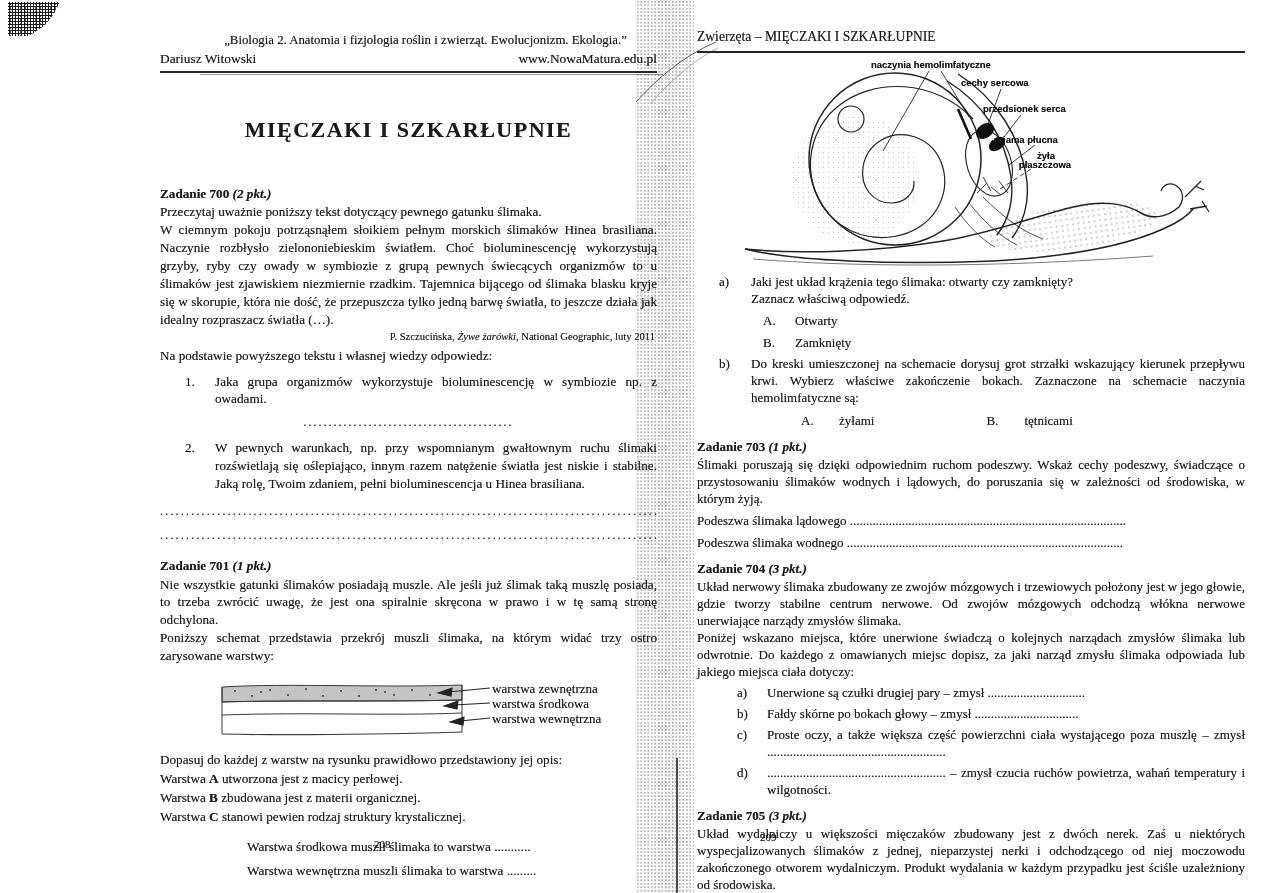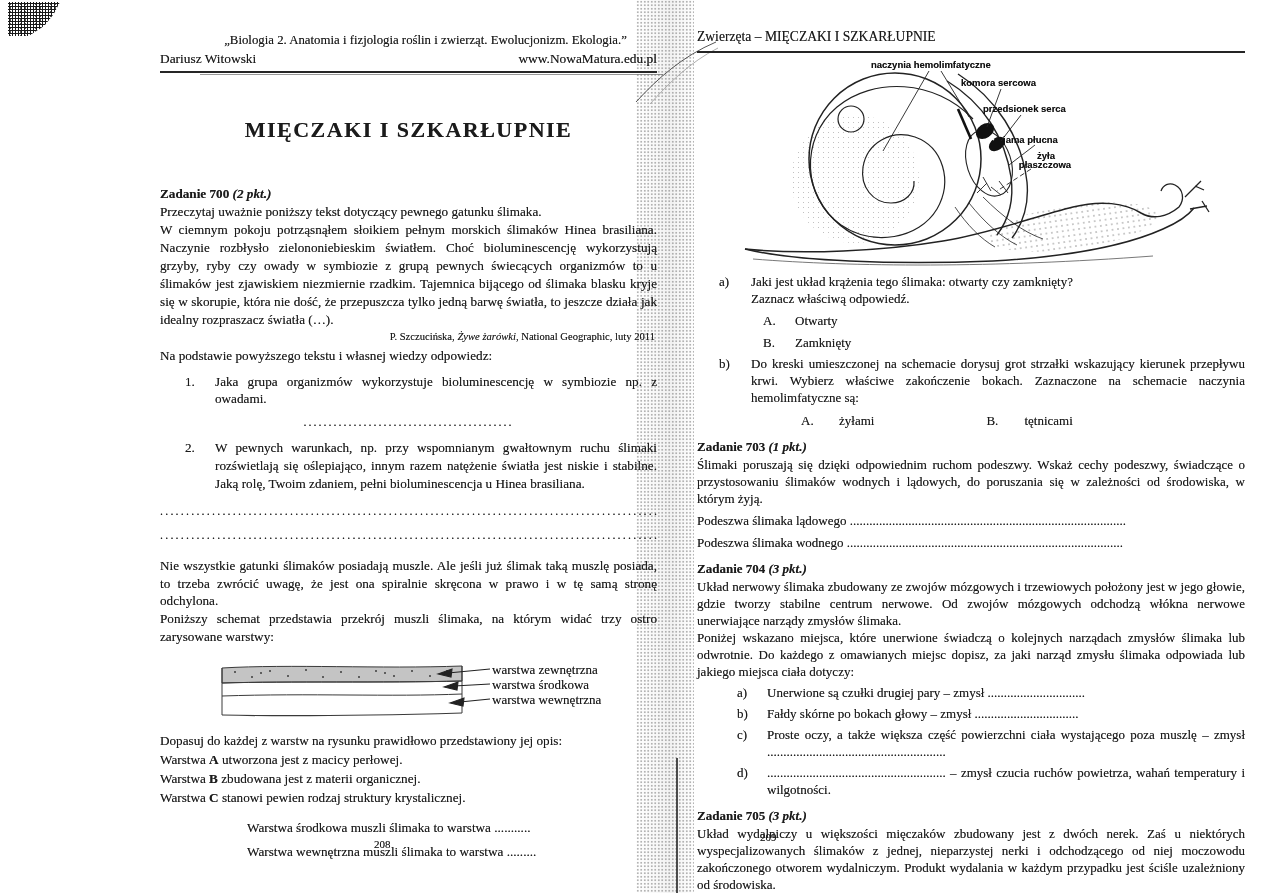--- a/index.html
+++ b/index.html
@@ -125,20 +125,24 @@
       <div class="dots-center">..........................................</div>
       <div class="qitem">
         <span class="qno">2.</span>
         <span class="qtx just">W pewnych warunkach, np. przy wspomnianym gwałtownym ruchu ślimaki rozświetlają się oślepiająco, innym razem natężenie światła jest niskie i stabilne. Jaką rolę, Twoim zdaniem, pełni bioluminescencja u Hinea brasiliana.</span>
       </div>
       <div class="dots-line">......................................................................................................................................................</div>
       <div class="dots-line">......................................................................................................................................................</div>
     </div>
 
     <div class="task" style="margin-top:16px">
+      <div class="task-head">
+        <span class="b">Zadanie 701</span>
+        <span class="bi">(1 pkt.)</span>
+      </div>
       <p class="just">Nie wszystkie gatunki ślimaków posiadają muszle. Ale jeśli już ślimak taką muszlę posiada, to trzeba zwrócić uwagę, że jest ona spiralnie skręcona w prawo i w tę samą stronę odchylona.</p>
       <p class="just"><span>Poniższy schemat przedstawia </span><span class="u">przekrój muszli ślimaka</span><span>, na którym widać trzy ostro zarysowane warstwy:</span></p>
 
       <div class="layer-figure">
         <svg width="497" height="64">
 
           <path d="M62,10 C 130,6 220,11 302,8 L 302,23 C 220,25 130,23 62,25 Z" fill="#c4c4c4" stroke="#3a3a3a" stroke-width="1"></path>
           <g fill="#3d3d3d">
             <circle cx="75" cy="14" r="1"></circle>
               <circle cx="92" cy="19" r="1"></circle>
@@ -235,21 +239,21 @@
         <g stroke="#222" stroke-width=".9" fill="none">
           <path d="M 196,14 L 150,94"></path>
           <path d="M 208,14 L 236,60"></path>
           <path d="M 268,32 L 254,70"></path>
           <path d="M 288,58 L 268,84"></path>
           <path d="M 302,88 L 276,108"></path>
           <path d="M 298,112 L 264,134" stroke-dasharray="5 3"></path>
         </g>
       </svg>
       <span class="fig-label" style="left:138px;top:2px">naczynia hemolimfatyczne</span>
-      <span class="fig-label" style="left:228px;top:20px">komora sercowa</span>
+      <span class="fig-label" style="left:228px;top:20px">cechy sercowa</span>
       <span class="fig-label" style="left:250px;top:46px">przedsionek serca</span>
       <span class="fig-label" style="left:270px;top:77px">jama płucna</span>
       <span class="fig-label center" style="left:278px;top:93px;width:70px">żyła</span>
       <span class="fig-label center" style="left:262px;top:102px;width:100px">płaszczowa</span>
     </div>
 
     <div class="item">
       <span class="no1">a)</span>
       <span class="txt"><span>Jaki jest układ krążenia tego ślimaka: otwarty czy zamknięty?</span><br><span>Zaznacz właściwą odpowiedź.</span></span>
     </div>

